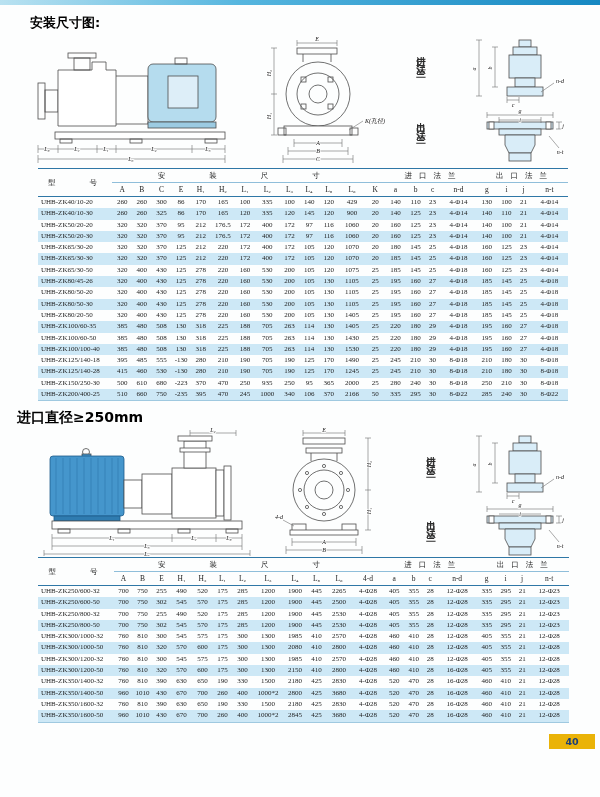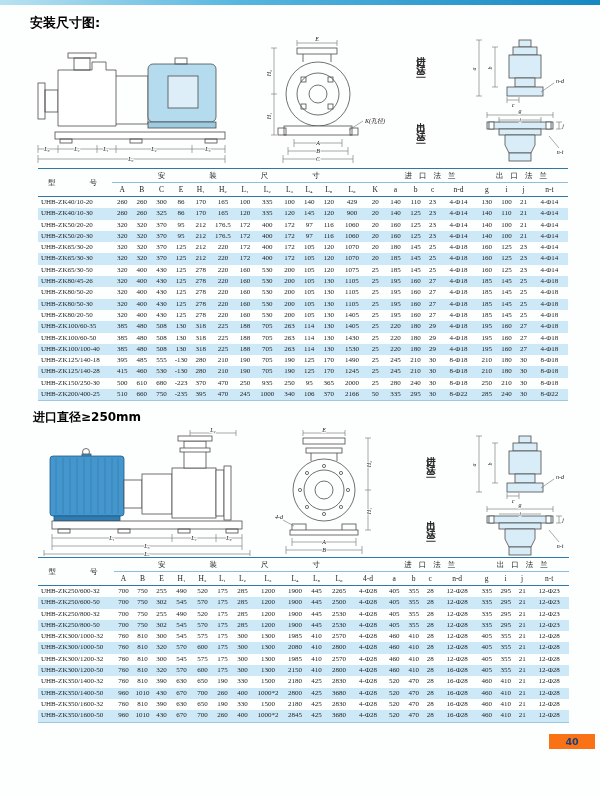--- a/index.html
+++ b/index.html
@@ -1,41 +1,41 @@
 <!DOCTYPE html>
 <html><head>
 <meta charset="utf-8">
 <style>
   html,body{margin:0;padding:0;background:#e8e8e8}
   #page{position:relative;width:600px;height:797px;background:#fdfefe;overflow:hidden;font-family:"DejaVu Sans",sans-serif}
   #topbar{position:absolute;top:0;left:0;width:600px;height:5px;background:linear-gradient(90deg,#b9e2f1,#56b6df 40%,#1688c2)}
   .sec-title{position:absolute;font-weight:bold;color:#000;white-space:nowrap}
   #title1{left:30px;top:14px;font-size:13px}
-  #title2{left:33px;top:409px;font-size:12px}
+  #title2{left:17px;top:409px;font-size:14px}
   .vcap{position:absolute;writing-mode:vertical-rl;font-size:9.5px;font-weight:bold;color:#2b2b2b;letter-spacing:4px;white-space:nowrap}
   .diag{position:absolute;left:0}
   .out{stroke:#4d4d4d;stroke-width:0.8;fill:none}
   .dim line,.dim path{stroke:#707070;stroke-width:0.6;fill:none}
   .dim text{font-family:"Liberation Serif",serif;font-size:6px;font-style:italic;fill:#111;
             text-anchor:middle;paint-order:stroke;stroke:#ffffff;stroke-width:1.6px}
   
   .dtable{position:absolute;left:38px;border-collapse:collapse;table-layout:fixed;width:530px;
           font-family:"Liberation Serif",serif;color:#1c1c1c}
   #table1{top:168px} #table2{top:557px}
   .dtable th{font-weight:normal;font-size:7.5px;height:13px;line-height:13px;white-space:nowrap;overflow:hidden;padding:0;color:#222}
   .dtable thead{border-top:1.5px solid #2f77a6;border-bottom:1px solid #2f77a6}
   .dtable th.th-group{border-bottom:0.8px solid #8fbeda}
   .dtable td{font-size:7px;height:11.3px;line-height:11.3px;text-align:center;white-space:nowrap;overflow:hidden;padding:0}
   .dtable tbody tr:nth-child(even){background:#cde8f6}
   .dtable tbody{border-bottom:1px solid #9fc9e0}
   .dtable td.td-model{text-align:left;padding-left:3px;font-size:7px}
   .th-model{letter-spacing:16px;text-indent:10px}
   .g0{letter-spacing:44px;text-indent:24px}
   .g1,.g2{letter-spacing:7px;text-indent:5px}
-  #pagenum{position:absolute;left:549px;top:734px;width:46px;height:15px;background:#f97316;
+  #pagenum{position:absolute;left:549px;top:734px;width:46px;height:15px;background:#eab308;
            color:#1c3f77;font-weight:bold;font-size:9.5px;text-align:center;line-height:15px}
 </style>
 </head>
 <body>
 
 <div id="page">
   <div id="topbar"></div>
 
   <div id="title1" class="sec-title">安装尺寸图:</div>
 

